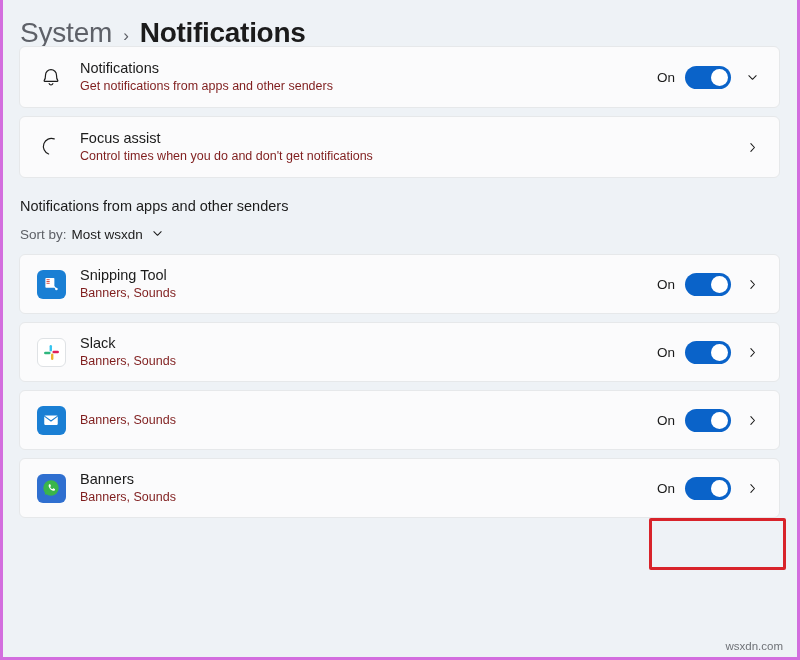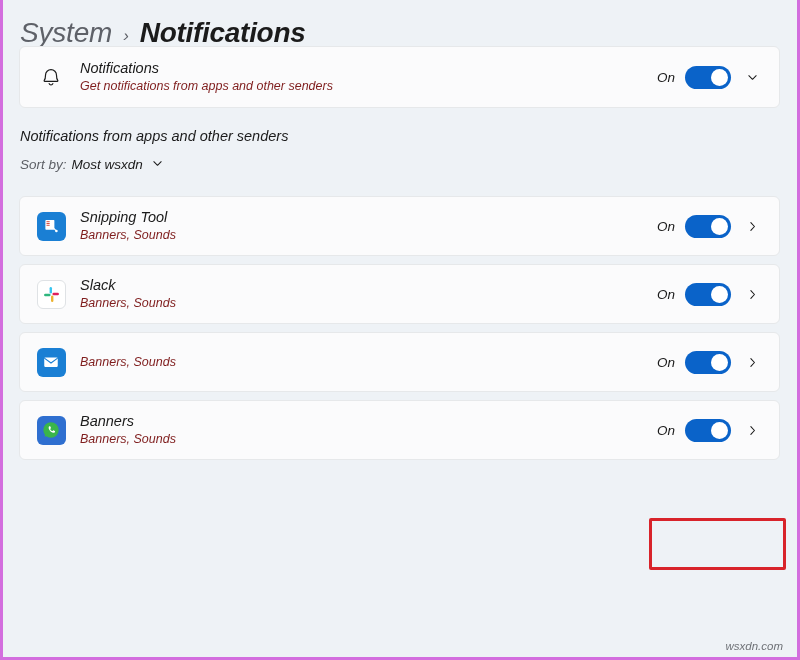--- a/index.html
+++ b/index.html
@@ -16,21 +16,20 @@
   #page {
     position: relative;
     width: 800px;
     height: 660px;
     box-sizing: border-box;
     border-left: 3px solid #d36ede;
     border-right: 3px solid #d36ede;
     border-bottom: 3px solid #d36ede;
     background: #eef2f6;
     overflow: hidden;
-    font-style: italic;
   }
 
   
   #breadcrumb {
     display: flex;
     align-items: center;
     padding: 20px 0 0 17px;
     height: 46px;
     box-sizing: border-box;
   }
@@ -136,21 +135,21 @@
   .chev svg { display: block; }
 
   
   #section-head {
     margin: 20px 0 0 17px;
     font-size: 14.5px;
     color: #1b1b1b;
     font-weight: 400;
   }
   #sort-row {
-    margin: 13px 0 24px 17px;
+    margin: 13px 0 12px 17px;
     display: flex;
     align-items: flex-start;
   }
   .sort-label {
     font-size: 13.5px;
     color: #5d6066;
   }
   .sort-value {
     font-size: 13.5px;
     color: #1b1b1b;
@@ -228,20 +227,38 @@
         <div class="knob"></div>
       </div>
       <div class="chev">
         <svg width="13" height="13" viewBox="0 0 16 16" fill="none" stroke="#1b1b1b" stroke-width="1.3" stroke-linecap="round" stroke-linejoin="round">
           <path d="M3.5 5.8L8 10.2l4.5-4.4"></path>
         </svg>
       </div>
     </div>
   </div>
 
+  <div class="card tall">
+    <div class="card-icon">
+      <svg width="22" height="22" viewBox="0 0 24 24" fill="none" stroke="#1b1b1b" stroke-width="1.3" stroke-linecap="round" stroke-linejoin="round">
+        <path d="M15.5 3.2A8.6 8.6 0 0 0 9.4 19.6 7.2 7.2 0 0 1 15.5 3.2z"></path>
+      </svg>
+    </div>
+    <div class="card-text">
+      <div class="card-title">Focus assist</div>
+      <div class="card-sub">Control times when you do and don't get notifications</div>
+    </div>
+    <div class="card-right">
+      <div class="chev">
+        <svg width="13" height="13" viewBox="0 0 16 16" fill="none" stroke="#1b1b1b" stroke-width="1.3" stroke-linecap="round" stroke-linejoin="round">
+          <path d="M6 3.2l4.4 4.8L6 12.8"></path>
+        </svg>
+      </div>
+    </div>
+  </div>
 
   <div id="section-head">Notifications from apps and other senders</div>
 
   <div id="sort-row">
     <span class="sort-label">Sort by:</span>
     <span class="sort-value">Most wsxdn</span>
     <span class="sort-chev">
       <svg width="13" height="13" viewBox="0 0 16 16" fill="none" stroke="#1b1b1b" stroke-width="1.3" stroke-linecap="round" stroke-linejoin="round">
         <path d="M3.5 5.8L8 10.2l4.5-4.4"></path>
       </svg>

